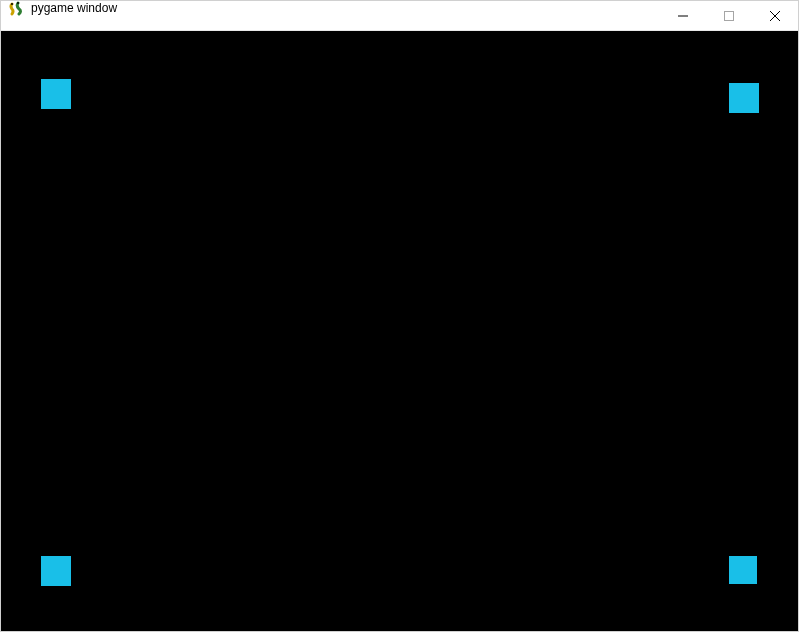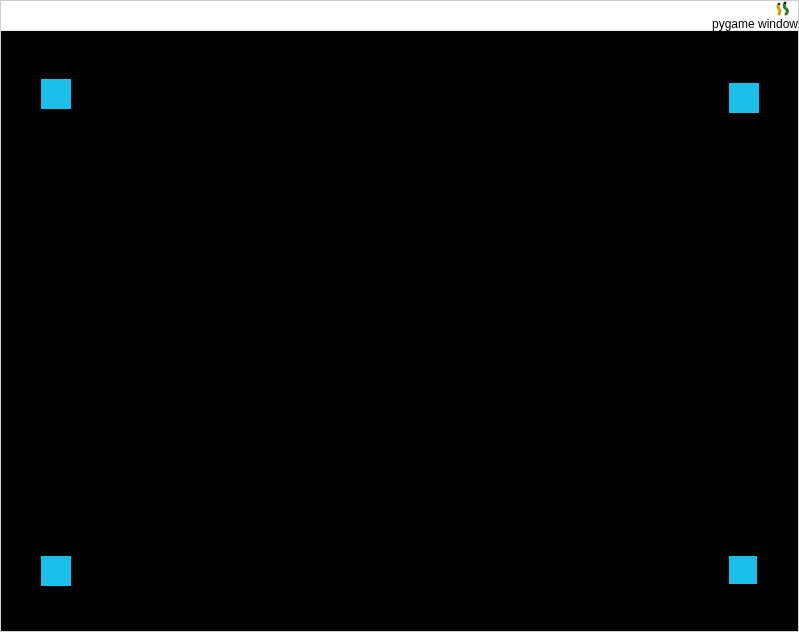--- a/index.html
+++ b/index.html
@@ -19,25 +19,24 @@
       height: 632px;
       border: 1px solid #d0d0d0;
       display: flex;
       flex-direction: column;
       background: #fff;
     }
     .titlebar {
       height: 30px;
       background: #ffffff;
       display: flex;
-      align-items: flex-end;
+      align-items: flex-start;
       padding: 0 0 0 8px;
       border-bottom: 1px solid #e8e8e8;
       flex-shrink: 0;
-      flex-direction: column;
     }
     .titlebar-icon {
       width: 16px;
       height: 16px;
       margin-right: 6px;
       flex-shrink: 0;
       position: relative;
     }
     .titlebar-icon svg {
       width: 16px;

